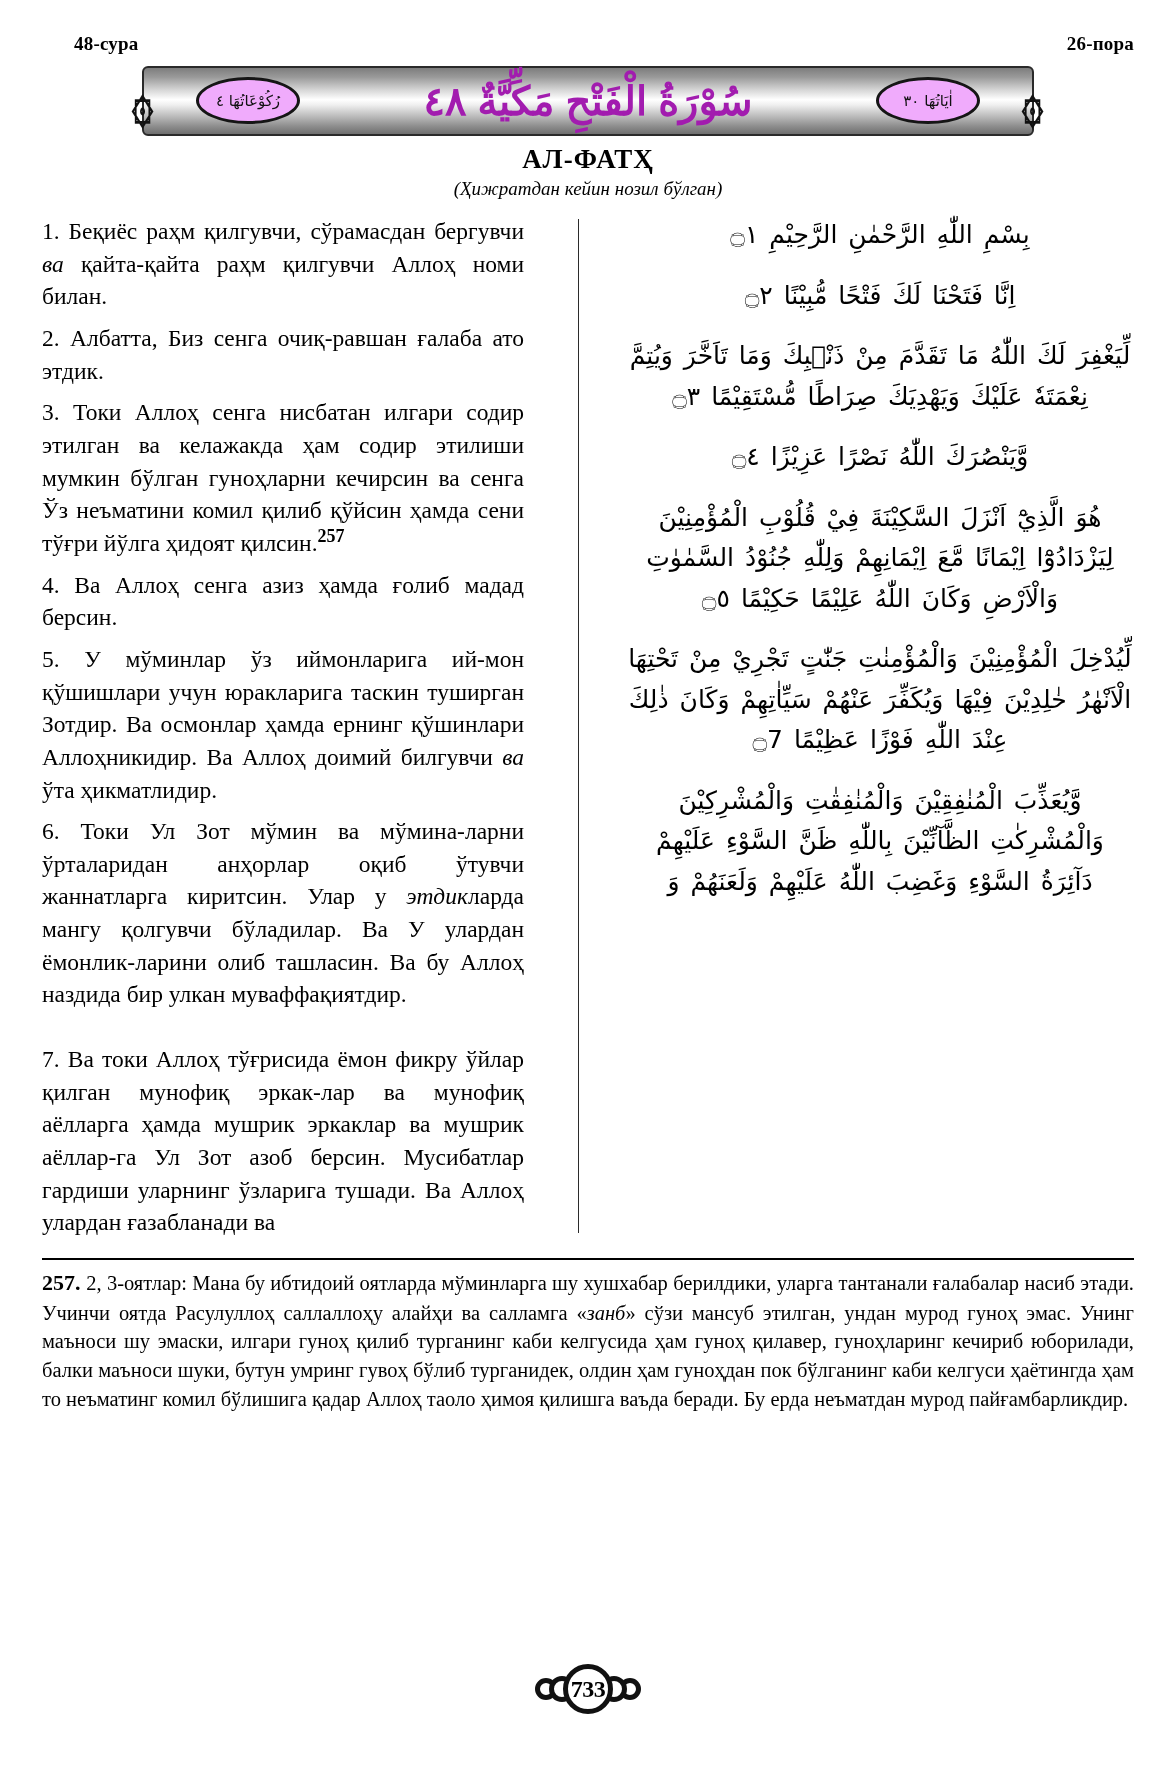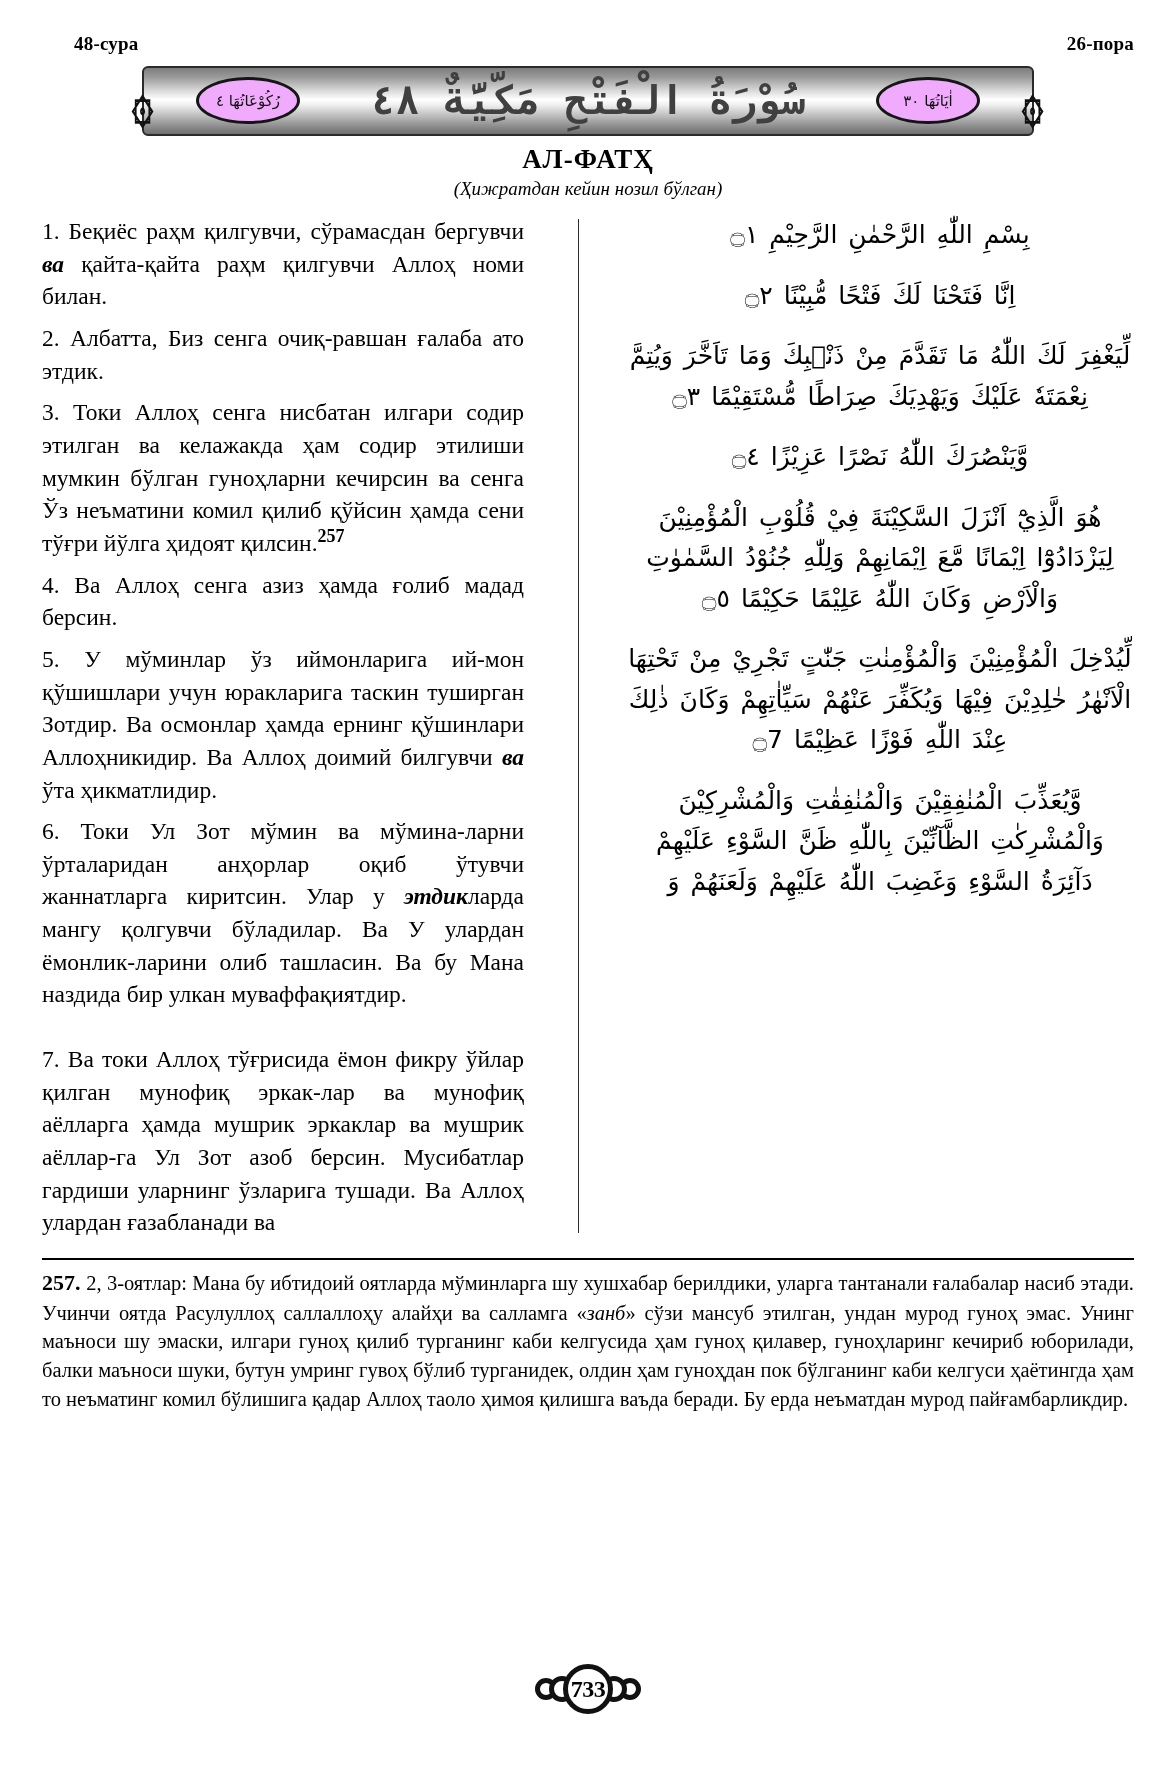--- a/index.html
+++ b/index.html
@@ -102,24 +102,24 @@
   .banner-title-ar {
     position: absolute;
     left: 200px;
     right: 200px;
     top: 0;
     bottom: 0;
     display: flex;
     align-items: center;
     justify-content: center;
     direction: rtl;
-    font-family: Liberation Mono, monospace;
+    font-family: Liberation Sans, sans-serif;
     font-size: 40px;
     font-weight: bold;
-    color: #404040;
+    color: #a21caf;
     letter-spacing: -1px;
     white-space: nowrap;
   }
 
   
   .surah-name {
     position: absolute;
     top: 144px;
     left: 0;
     width: 100%;
@@ -173,21 +173,21 @@
 
   .verse {
     font-size: 23.5px;
     line-height: 1.39;
     text-align: justify;
     text-justify: inter-word;
     margin: 0 0 9px 0;
     hyphens: manual;
   }
   .verse:last-child { margin-bottom: 0; margin-top: 32px; }
-  .verse i { font-style: italic; font-weight: bold; }
+  .verse i { font-style: italic; }
   .fn-ref {
     font-size: 18px;
     font-weight: bold;
     vertical-align: super;
     line-height: 0;
     margin-top: 24px;
   }
 
   
   .ayah-block {
@@ -313,21 +313,21 @@
 <div class="surah-name">АЛ-ФАТҲ</div>
 <div class="surah-sub">(Ҳижратдан кейин нозил бўлган)</div>
 
 <div class="body-area">
   <div class="col-left" id="translation-column">
       <p class="verse"><span>1. Беқиёс раҳм қилгувчи, сўрамасдан бергувчи </span><i>ва</i><span> қайта-қайта раҳм қилгувчи Аллоҳ номи билан.</span></p>
       <p class="verse"><span>2. Албатта, Биз сенга очиқ-равшан ғалаба ато этдик.</span></p>
       <p class="verse"><span>3. Токи Аллоҳ сенга нисбатан илгари содир этилган ва келажакда ҳам содир этилиши мумкин бўлган гуноҳларни кечирсин ва сенга Ўз неъматини комил қилиб қўйсин ҳамда сени тўғри йўлга ҳидоят қилсин.</span><span class="fn-ref">257</span></p>
       <p class="verse"><span>4. Ва Аллоҳ сенга азиз ҳамда ғолиб мадад берсин.</span></p>
       <p class="verse"><span>5. У мўминлар ўз иймонларига ий-мон қўшишлари учун юракларига таскин туширган Зотдир. Ва осмонлар ҳамда ернинг қўшинлари Аллоҳникидир. Ва Аллоҳ доимий билгувчи </span><i>ва</i><span> ўта ҳикматлидир.</span></p>
-      <p class="verse"><span>6. Токи Ул Зот мўмин ва мўмина-ларни ўрталаридан анҳорлар оқиб ўтувчи жаннатларга киритсин. Улар у </span><i>этдик</i><span>ларда мангу қолгувчи бўладилар. Ва У улардан ёмонлик-ларини олиб ташласин. Ва бу Мана наздида бир улкан муваффақиятдир.</span></p>
+      <p class="verse"><span>6. Токи Ул Зот мўмин ва мўмина-ларни ўрталаридан анҳорлар оқиб ўтувчи жаннатларга киритсин. Улар у </span><i>этдик</i><span>ларда мангу қолгувчи бўладилар. Ва У улардан ёмонлик-ларини олиб ташласин. Ва бу Аллоҳ наздида бир улкан муваффақиятдир.</span></p>
       <p class="verse"><span>7. Ва токи Аллоҳ тўғрисида ёмон фикру ўйлар қилган мунофиқ эркак-лар ва мунофиқ аёлларга ҳамда мушрик эркаклар ва мушрик аёллар-га Ул Зот азоб берсин. Мусибатлар гардиши уларнинг ўзларига тушади. Ва Аллоҳ улардан ғазабланади ва</span></p>
     </div>
   <div class="col-divider"></div>
   <div class="col-right" id="arabic-column">
       <p class="ayah-block">بِسْمِ اللّٰهِ الرَّحْمٰنِ الرَّحِيْمِ ۝١</p>
       <p class="ayah-block">اِنَّا فَتَحْنَا لَكَ فَتْحًا مُّبِيْنًا ۝٢</p>
       <p class="ayah-block">لِّيَغْفِرَ لَكَ اللّٰهُ مَا تَقَدَّمَ مِنْ ذَنْۢبِكَ وَمَا تَاَخَّرَ وَيُتِمَّ نِعْمَتَهٗ عَلَيْكَ وَيَهْدِيَكَ صِرَاطًا مُّسْتَقِيْمًا ۝٣</p>
       <p class="ayah-block">وَّيَنْصُرَكَ اللّٰهُ نَصْرًا عَزِيْزًا ۝٤</p>
       <p class="ayah-block">هُوَ الَّذِيْٓ اَنْزَلَ السَّكِيْنَةَ فِيْ قُلُوْبِ الْمُؤْمِنِيْنَ لِيَزْدَادُوْٓا اِيْمَانًا مَّعَ اِيْمَانِهِمْ وَلِلّٰهِ جُنُوْدُ السَّمٰوٰتِ وَالْاَرْضِ وَكَانَ اللّٰهُ عَلِيْمًا حَكِيْمًا ۝٥</p>
       <p class="ayah-block">لِّيُدْخِلَ الْمُؤْمِنِيْنَ وَالْمُؤْمِنٰتِ جَنّٰتٍ تَجْرِيْ مِنْ تَحْتِهَا الْاَنْهٰرُ خٰلِدِيْنَ فِيْهَا وَيُكَفِّرَ عَنْهُمْ سَيِّاٰتِهِمْ وَكَانَ ذٰلِكَ عِنْدَ اللّٰهِ فَوْزًا عَظِيْمًا ۝7</p>

